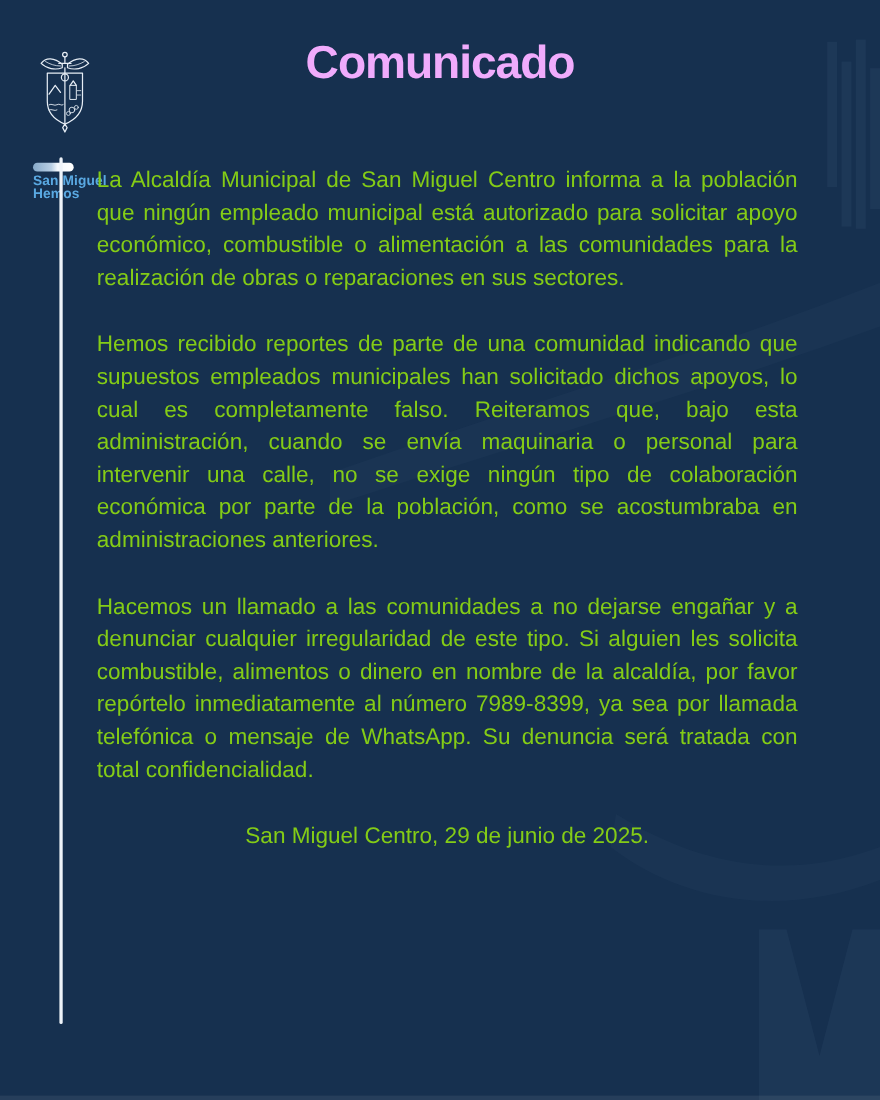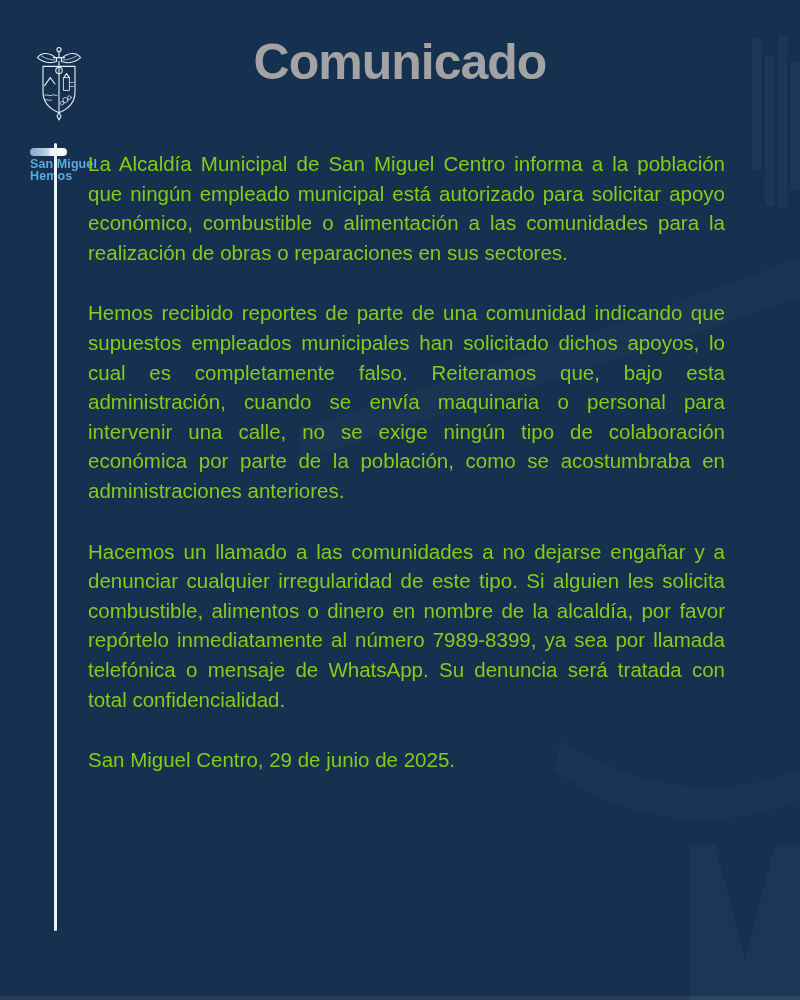--- a/index.html
+++ b/index.html
@@ -36,42 +36,42 @@
   }
   .wordmark-text {
     color: #5fa9e2; color: #5aa9e2;
     font-weight: bold;
     font-size: 12.5px; line-height: 11.5px;
     letter-spacing: 0.1px;
   }
   .title {
     position: absolute; left: 0; right: 0; top: 33px;
     text-align: center;
-    font-size: 50px; font-weight: bold;
-    color: #a3a3a3;
+    font-size: 42px; font-weight: bold;
+    color: #f0abfc;
     letter-spacing: -1px;
     z-index: 2;
   }
   
   .rule {
     position: absolute; left: 54px; top: 143px;
     width: 3px; height: 788px;
     background: #eef3f9; border-radius: 2px;
     z-index: 2;
   }
   .content {
     position: absolute; left: 88px; top: 149px;
     width: 637px;
     z-index: 2;
     color: #84cc16;
     font-size: 20.5px; line-height: 29.6px;
     text-align: justify;
   }
   .content p { margin: 0 0 31px 0; }
-  .content p.date-line { text-align: left; margin-bottom: 0; }
+  .content p.date-line { text-align: center; margin-bottom: 0; }
   .bottom-strip {
     position: absolute; left: 0; right: 0; bottom: 0; height: 4px;
     background: rgba(255,255,255,0.07);
     z-index: 1;
   }
 </style>
 </head>
 <body>
 
 <div class="poster">

